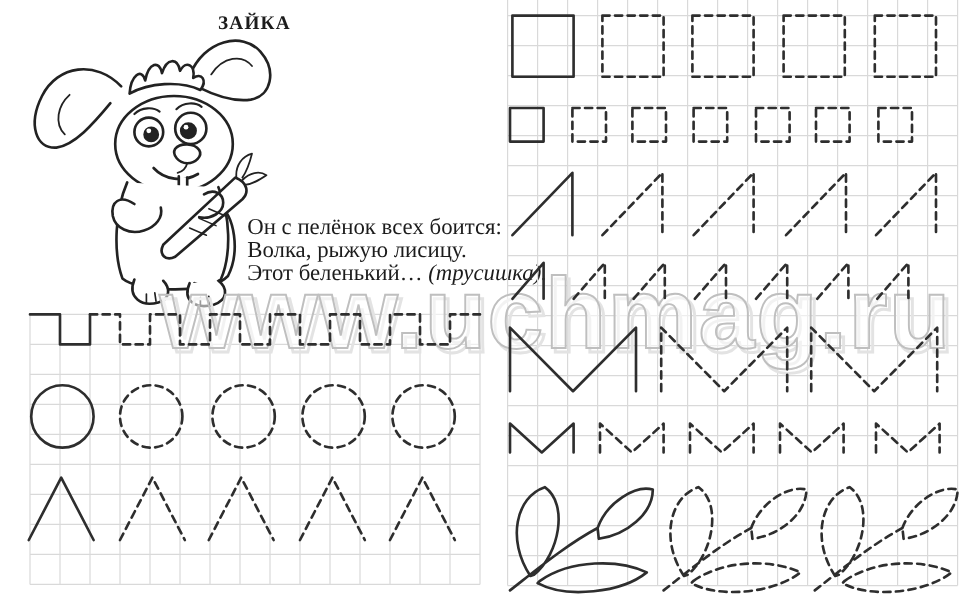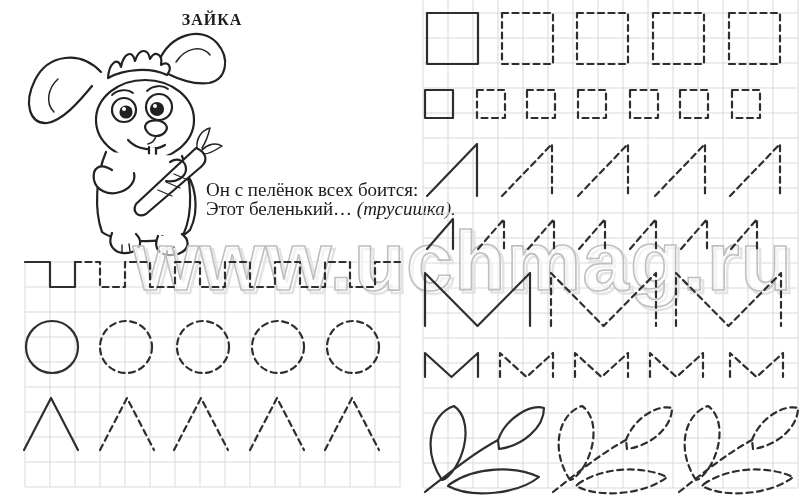--- a/index.html
+++ b/index.html
@@ -18,20 +18,21 @@
   .wm-shadow{fill:none;stroke:#e3e3e3;stroke-width:2.4}
   .wm-main{fill:rgba(255,255,255,0.55);stroke:#bfbfbf;stroke-width:1.6}
 </style>
 </head>
 <body>
 
 <div class="page page-left">
   <div class="page-title">ЗАЙКА</div>
   <div class="poem">
     <div>Он с пелёнок всех боится:</div>
+    <div>Волка, рыжую лисицу.</div>
     <div><span>Этот беленький… </span><span class="ans">(трусишка).</span></div>
   </div>
 </div>
 <div class="page page-right"></div>
 
 <svg class="overlay" viewBox="0 0 800 502">
   <g id="grid-layer">
       <g stroke="#d9d9d9" stroke-width="1">
         <line x1="25" y1="262" x2="25" y2="487"></line>
         <line x1="50" y1="262" x2="50" y2="487"></line>

